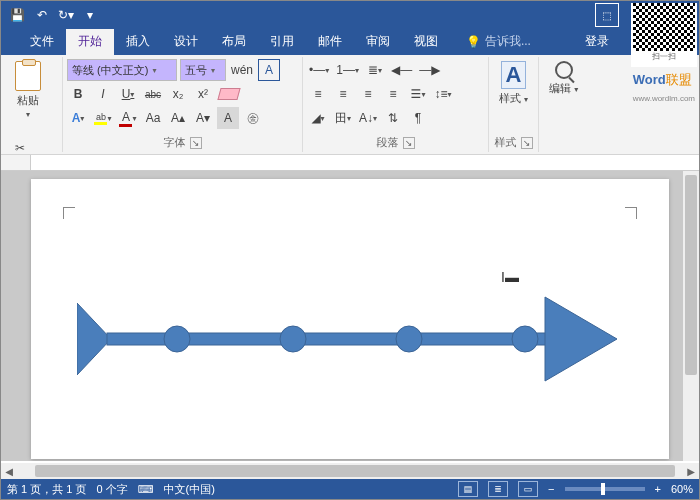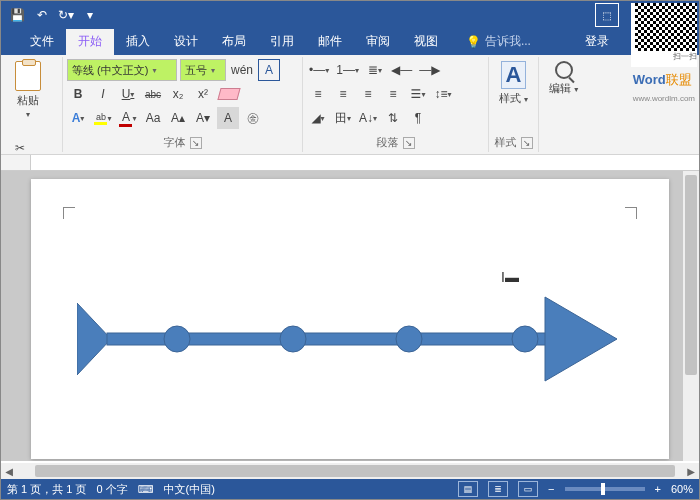--- a/index.html
+++ b/index.html
@@ -2,36 +2,36 @@
 <html><head>
 <meta charset="utf-8">
 <style>
 * { margin:0; padding:0; box-sizing:border-box; font-family:"Microsoft YaHei","Segoe UI",sans-serif; }
 body { width:700px; height:500px; background:#fff; overflow:hidden; position:relative; border:1px solid #888;}
 .titlebar { height:28px; background:#2b579a; color:#fff; display:flex; align-items:center; font-size:12px; position:relative;}
 .titlebar .qat { display:flex; gap:2px; padding:0 6px;}
 .titlebar .qat > div { width:22px; height:22px; display:flex; align-items:center; justify-content:center; }
 .titlebar .title { position:absolute; left:0; right:0; text-align:center; pointer-events:none; font-size:12px;}
 .titlebar .rbtn { position:absolute; right:80px; width:24px; height:24px; border:1px solid #fff; display:flex; align-items:center; justify-content:center; font-size:10px;}
-.qr { position:absolute; right:2px; top:2px; width:66px; height:64px; background:#fff; z-index:50; display:flex; flex-direction:column; align-items:flex-end;}
+.qr { position:absolute; right:2px; top:2px; width:66px; height:64px; background:#fff; z-index:50; display:flex; flex-direction:column; align-items:center;}
 .qr .pat { width:62px; height:48px; background:repeating-conic-gradient(#000 0 25%, #fff 0 50%) 0/6px 6px;}
 .qr .lbl { font-size:8px; color:#666;}
 .tabs { height:26px; background:#2b579a; display:flex; align-items:flex-end; padding-left:17px; font-size:12px;}
 .tab { padding:5px 12px; color:#fff; cursor:pointer;}
-.tab.active { background:#f3f3f3; color:#8b5cf6;}
+.tab.active { background:#f3f3f3; color:#4c1d95;}
 .tabs .tell { color:#c4d3ec; margin-left:8px; display:flex; align-items:center; gap:4px; padding:5px 8px;}
 .tabs .login { color:#fff; position:absolute; right:80px; padding:5px 10px;}
 .ribbon { height:100px; background:#f3f3f3; border-bottom:1px solid #d4d4d4; display:flex; padding:2px 4px;}
 .group { display:flex; flex-direction:column; border-right:1px solid #dcdcdc; padding:2px 4px;}
 .group-body { flex:1; display:flex; flex-direction:column; gap:2px;}
 .group-label { font-size:11px; color:#666; text-align:center; display:flex; justify-content:center; align-items:center; gap:4px;}
 .group-label .launcher { font-size:9px; border:1px solid #aaa; width:12px; height:12px; display:flex; align-items:center; justify-content:center;}
 .row { display:flex; align-items:center; gap:3px;}
 .btn { height:22px; min-width:22px; display:flex; align-items:center; justify-content:center; font-size:12px; color:#444; padding:0 2px;}
-.combo { height:22px; border:1px solid #bbb; background:#bef264; display:flex; align-items:center; padding:0 4px; font-size:11px; color:#333;}
+.combo { height:22px; border:1px solid #bbb; background:#c4b5fd; display:flex; align-items:center; padding:0 4px; font-size:11px; color:#333;}
 .combo .dd { margin-left:4px; font-size:8px; color:#666;}
 .bigbtn { display:flex; flex-direction:column; align-items:center; justify-content:center; padding:2px 6px; font-size:11px; color:#444; gap:2px;}
 .ico { display:inline-block; }
 .clipboard-ico { width:26px; height:30px; background:#fff; border:1px solid #c78d3a; border-radius:2px; position:relative;}
 .clipboard-ico::before { content:""; position:absolute; top:-3px; left:6px; width:12px; height:5px; border:1px solid #c78d3a; border-radius:2px; background:#f3e2c7;}
 .format-painter { width:18px; height:18px; background:#f5c26b; border-radius:2px 2px 0 0; position:relative;}
 .format-painter::after{content:"";position:absolute;bottom:-5px;left:7px;width:3px;height:7px;background:#8a5a2b;}
 .eraser { width:20px; height:12px; background:#ffb9c8; border:1px solid #cc7d90; transform:skewX(-15deg);}
 .style-A { font-size:22px; font-weight:bold; color:#2b579a; border:1px solid #94b2db; padding:0 4px; background:#eaf0f9;}
 .editing-ico { width:18px;height:18px;border:2px solid #555;border-radius:50%;position:relative;}

